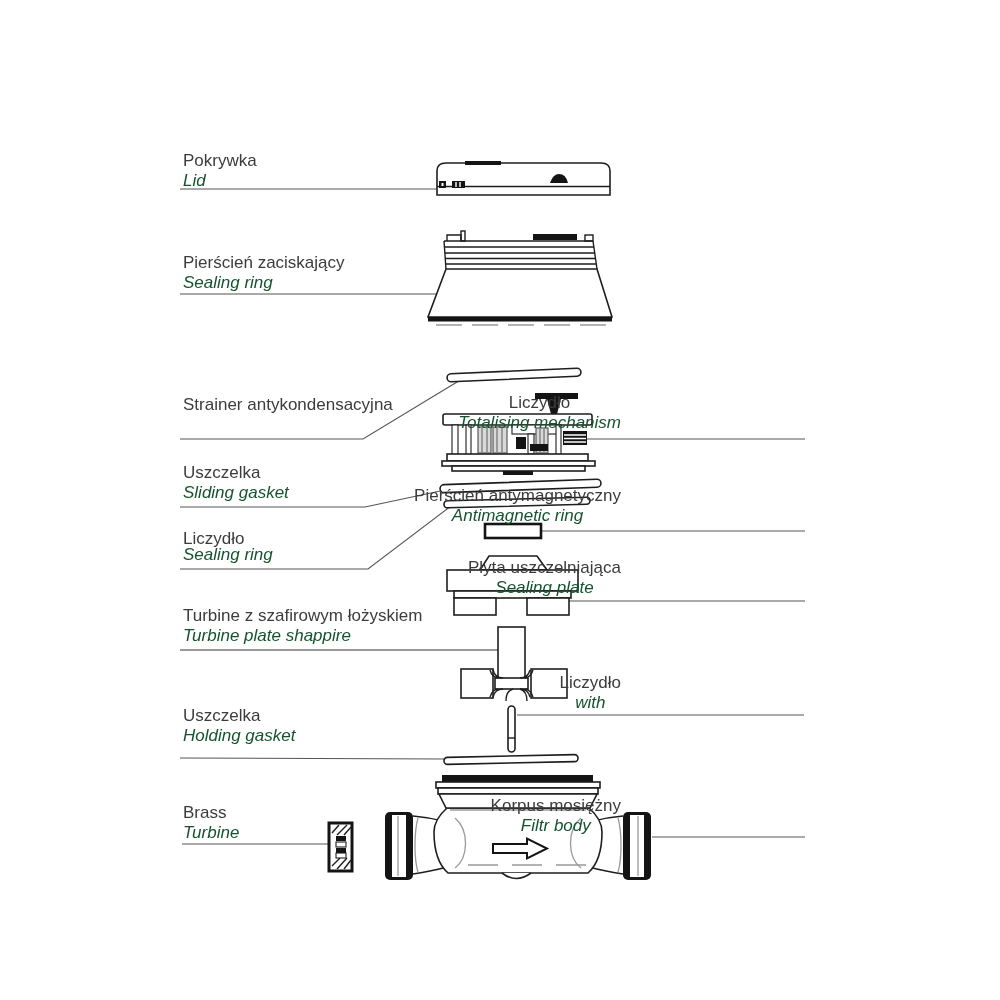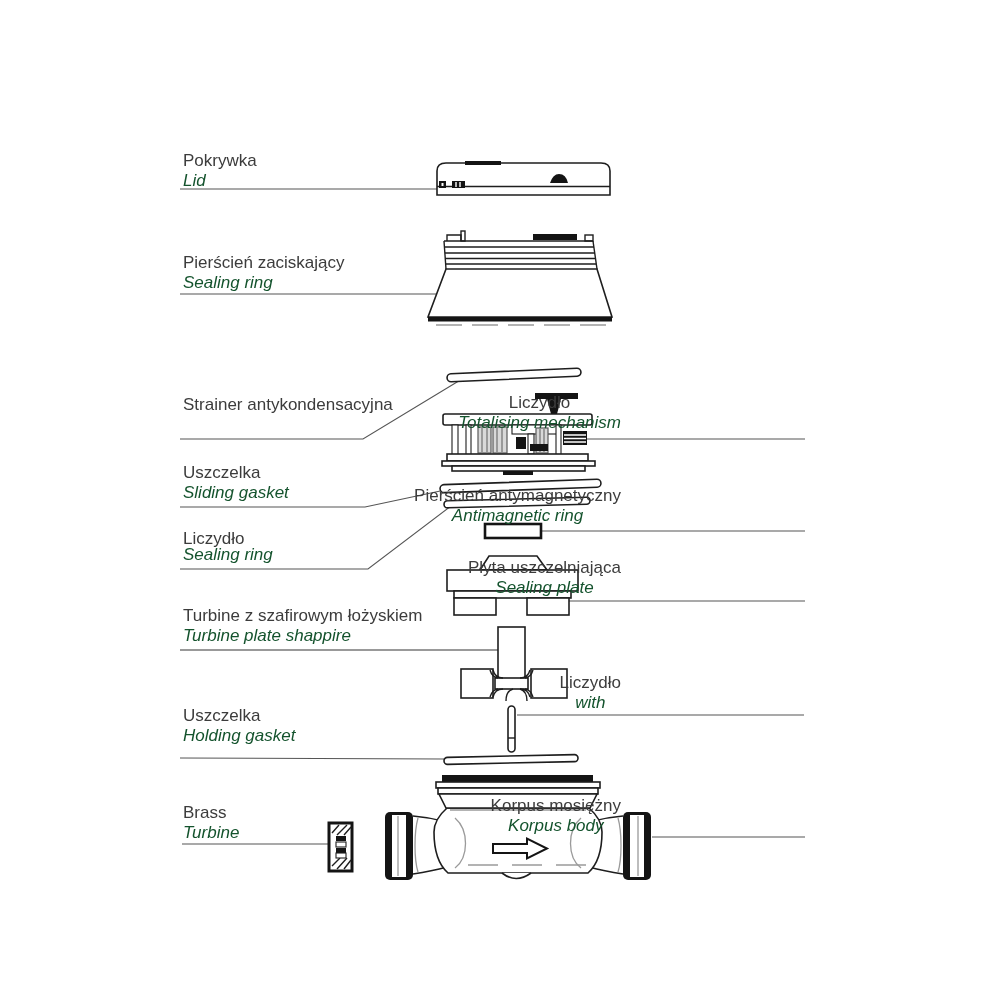--- a/index.html
+++ b/index.html
@@ -232,16 +232,16 @@
   <div class="label right" style="right:195px;top:469px">
     <div>Pierścień antymagnetyczny</div>
     <div class="en">Antimagnetic ring</div>
   </div>
   <div class="label right" style="right:195px;top:656px">
     <div>Liczydło</div>
     <div class="en">with</div>
   </div>
   <div class="label right" style="right:195px;top:779px">
     <div>Korpus mosiężny</div>
-    <div class="en">Korpus body</div>
+    <div class="en">Filtr body</div>
   </div>
 
 </div>
 
 </body></html>

